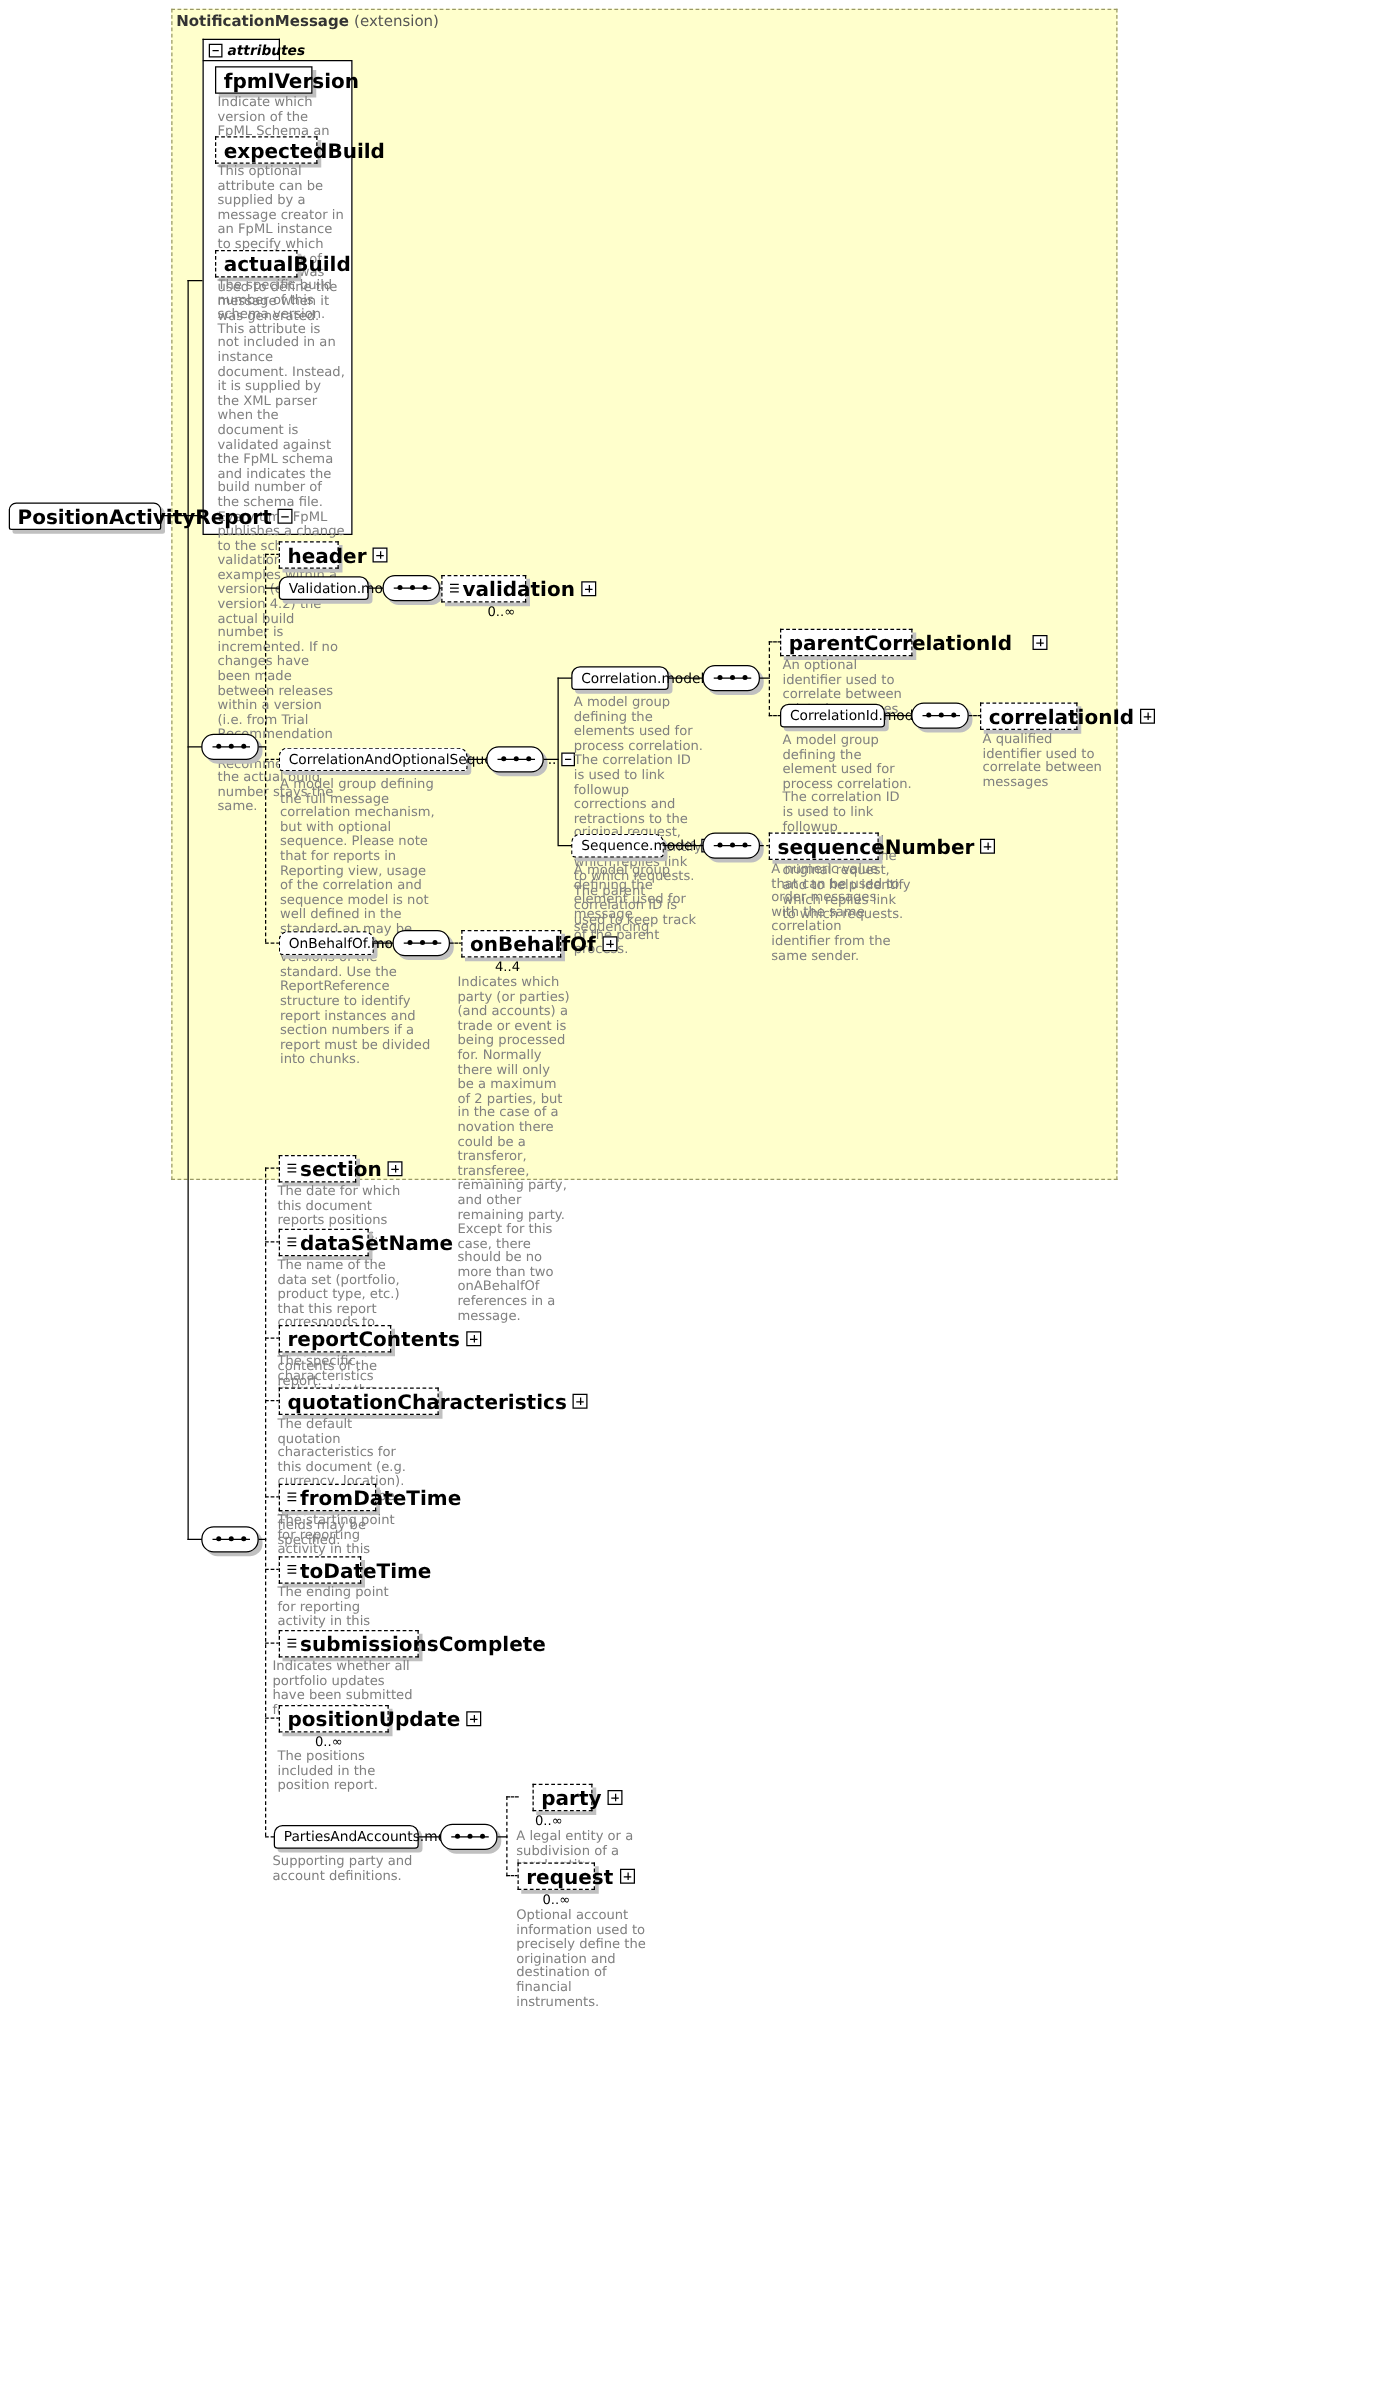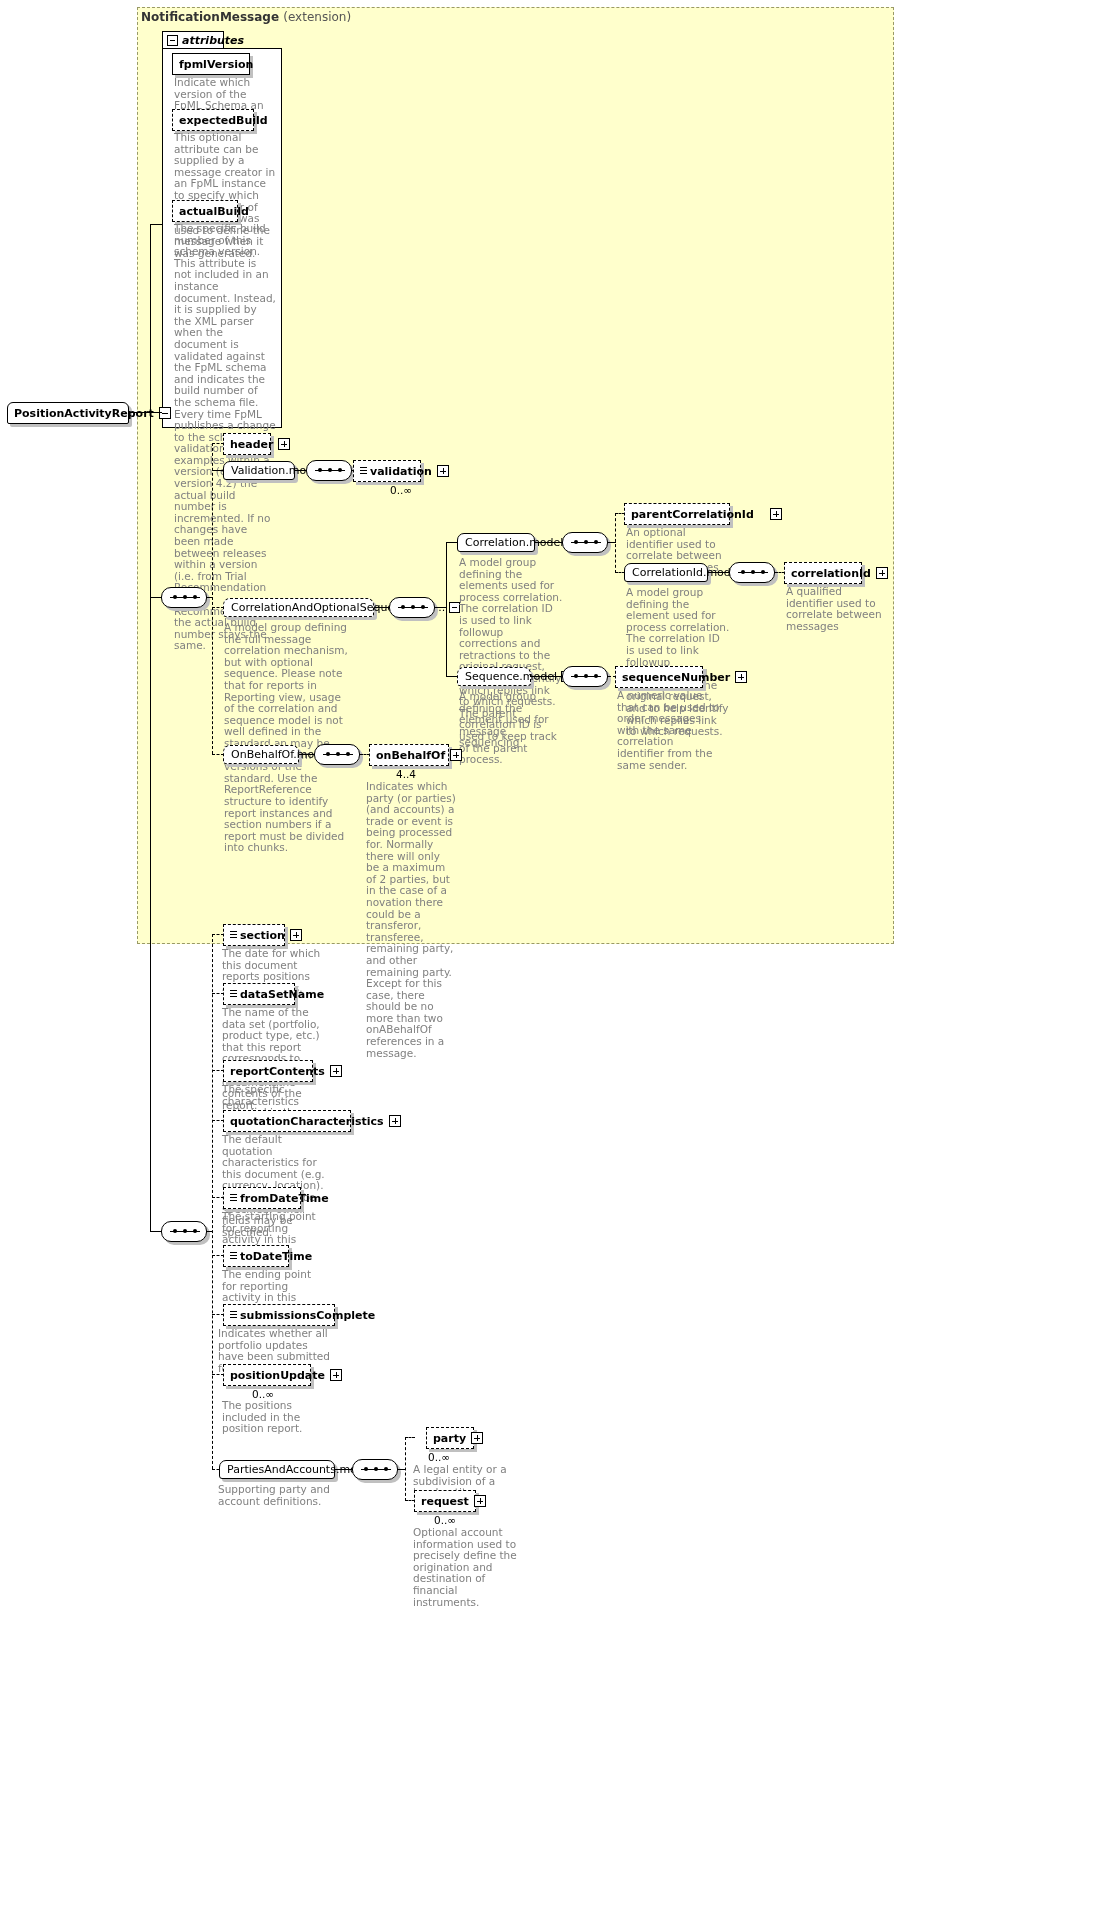--- a/index.html
+++ b/index.html
@@ -41,21 +41,21 @@
     content:"";position:absolute;left:2px;top:4px;width:5px;height:1px;background:#000;
   }
 
   
   .node{
     position:absolute;box-sizing:border-box;
     background:#ffffff;
     height:22px;
     display:flex;align-items:center;
     padding:0 4px 0 6px;
-    font-weight:bold;font-size:11px;
+    font-weight:bold;font-size:16px;
     white-space:nowrap;
     color:#000;
     box-shadow:3px 3px 0 0 #c0c0c0;
   }
   .node.solid{border:1px solid #000;}
   .node.dashed{border:1px dashed #000;}
   .node .label{flex:1;}
   .node .expand{
     width:12px;height:12px;border:1px solid #000;background:#fff;
     margin-left:5px;position:relative;flex:none;box-sizing:border-box;

